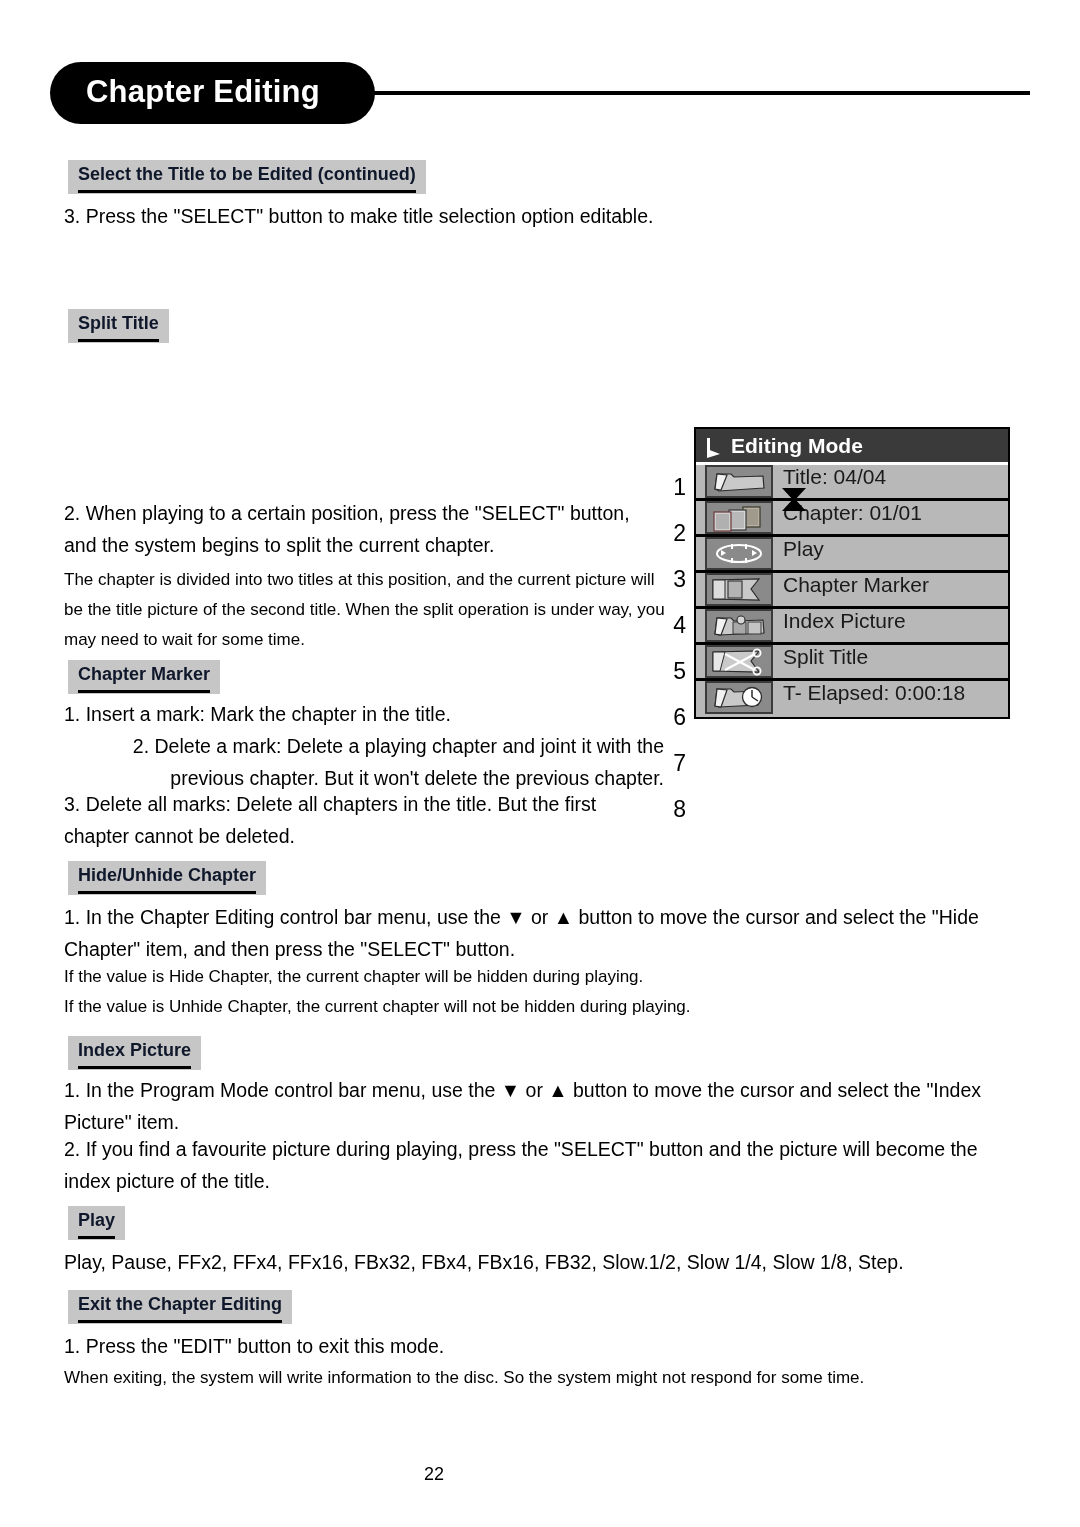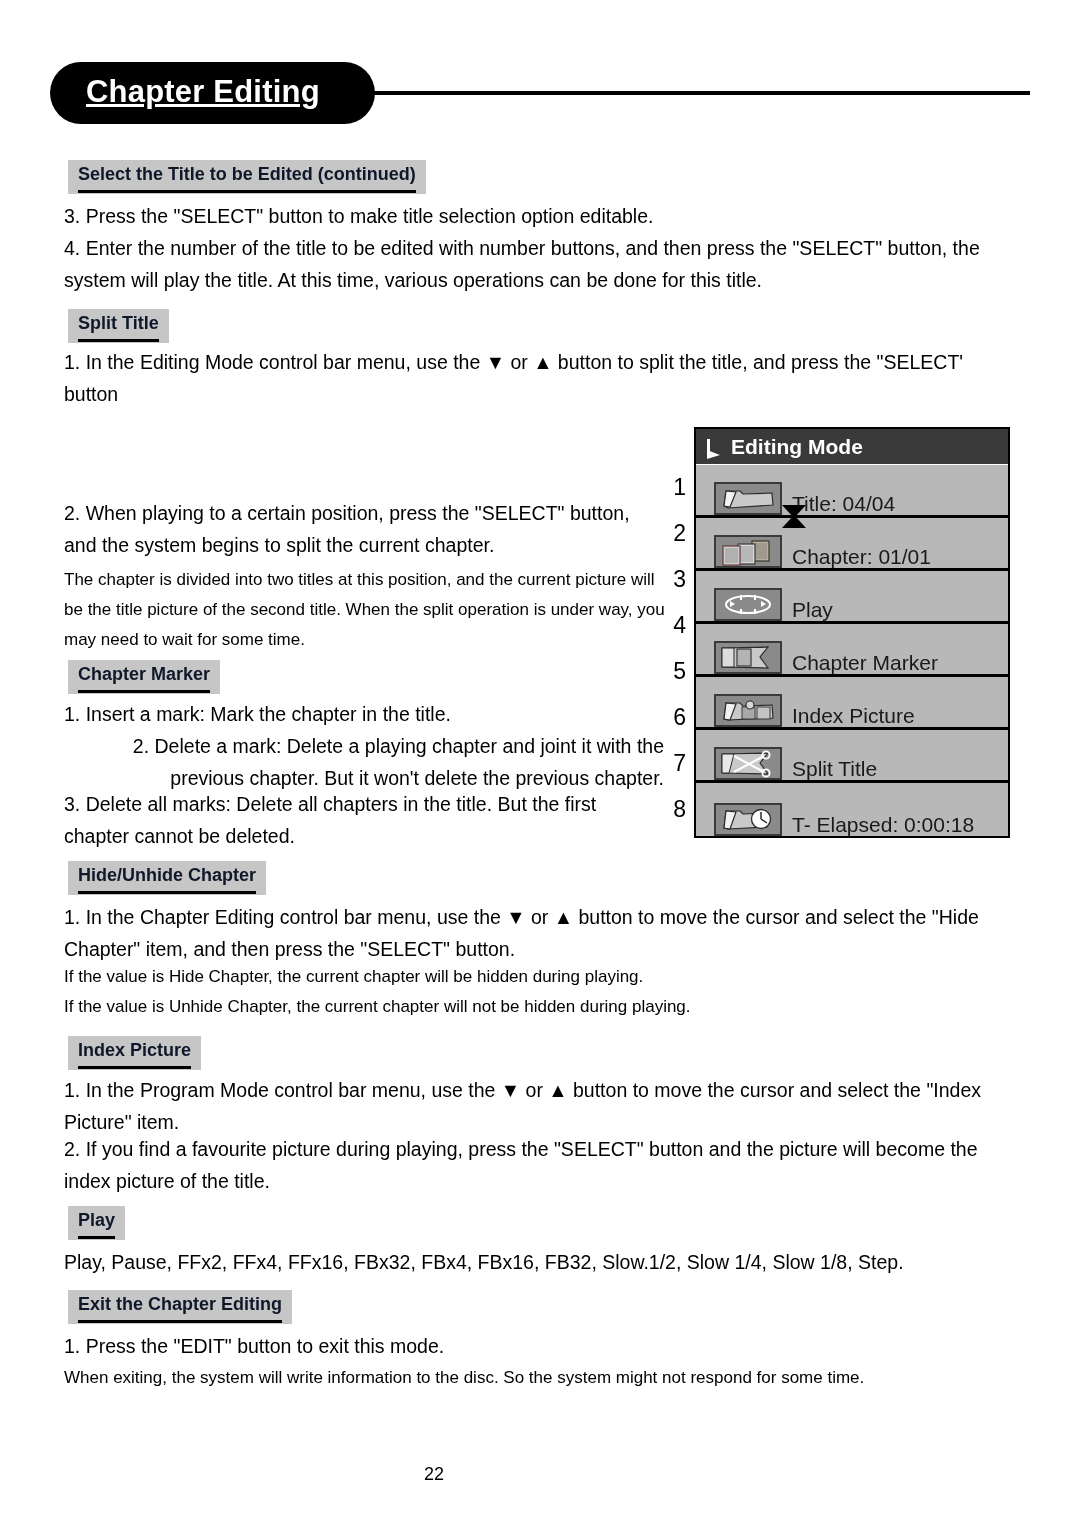--- a/index.html
+++ b/index.html
@@ -43,21 +43,20 @@
   }
   .header-title {
     position: absolute;
     left: 36px;
     top: 12px;
     color: #ffffff;
     font-size: 31px;
     font-weight: bold;
     letter-spacing: 0.2px;
     white-space: nowrap;
-    text-decoration: underline;
   }
   .header-rule {
     position: absolute;
     left: 322px;
     top: 29px;
     width: 658px;
     height: 4px;
     background: #000000;
   }
 
@@ -107,21 +106,21 @@
     box-sizing: border-box;
     padding: 0;
   }
   .osd-titlebar {
     height: 36px;
     background: #3a3a3a;
     display: flex;
     align-items: center;
     padding-left: 9px;
     box-sizing: border-box;
-    border-bottom: 1px solid #ffffff;
+    border-bottom: 3px solid #ffffff;
   }
   .osd-titlebar .corner-icon {
     width: 18px;
     height: 18px;
     position: relative;
     margin-right: 8px;
     flex: none;
   }
   .osd-titlebar .corner-icon::before {
     content: "";
@@ -140,28 +139,28 @@
     border-bottom: 4px solid transparent;
   }
   .osd-title-text {
     color: #ffffff;
     font-size: 21px;
     font-weight: bold;
     line-height: 21px;
   }
 
   .osd-row {
-    height: 53px;
+    height: 36px;
     display: flex;
-    align-items: flex-end;
+    align-items: flex-start;
     background: #b8b8b8;
     border-bottom: 3px solid #000;
     box-sizing: border-box;
     position: relative;
-    padding-left: 18px;
+    padding-left: 9px;
   }
   .osd-row:last-child { border-bottom: none; }
 
   .osd-icon {
     width: 68px;
     height: 33px;
     background: #8a8a8a;
     border: 2px solid #3a3a3a;
     box-sizing: border-box;
     position: relative;
@@ -234,27 +233,25 @@
     <div class="header-pill"></div>
     <div class="header-title">Chapter Editing</div>
     <div class="header-rule"></div>
   </div>
 
   <div class="sec" style="left:68px; top:160px;">
     <span class="chip"><span class="chip-text">Select the Title to be Edited (continued)</span></span>
   </div>
 
   <div class="para" style="left:64px; top:200px; width:952px;">3. Press the "SELECT" button to make title selection option editable.</div>
-  <div class="para" style="left:64px; top:232px; width:952px;">4. Enter the number of the title to be edited with number buttons, and then press the "SELECT" button, the system will play the title. At this time, various operations can be done for this title.</div>
 
   <div class="sec" style="left:68px; top:309px;">
     <span class="chip"><span class="chip-text">Split Title</span></span>
   </div>
 
-  <div class="para" style="left:64px; top:346px; width:952px;">1. In the Editing Mode control bar menu, use the ▼ or ▲ button to split the title, and press the "SELECT' button</div>
 
   <div class="para" style="left:64px; top:497px; width:590px;">2. When playing to a certain position, press the "SELECT" button, and the system begins to split the current chapter.</div>
 
   <div class="para small" style="left:64px; top:565px; width:610px;">The chapter is divided into two titles at this position, and the current picture will be the title picture of the second title. When the split operation is under way, you may need to wait for some time.</div>
 
   <div class="sec" style="left:68px; top:660px;">
     <span class="chip"><span class="chip-text">Chapter Marker</span></span>
   </div>
 
   <div class="para" style="left:64px; top:698px; width:600px;">1. Insert a mark: Mark the chapter in the title.</div>

